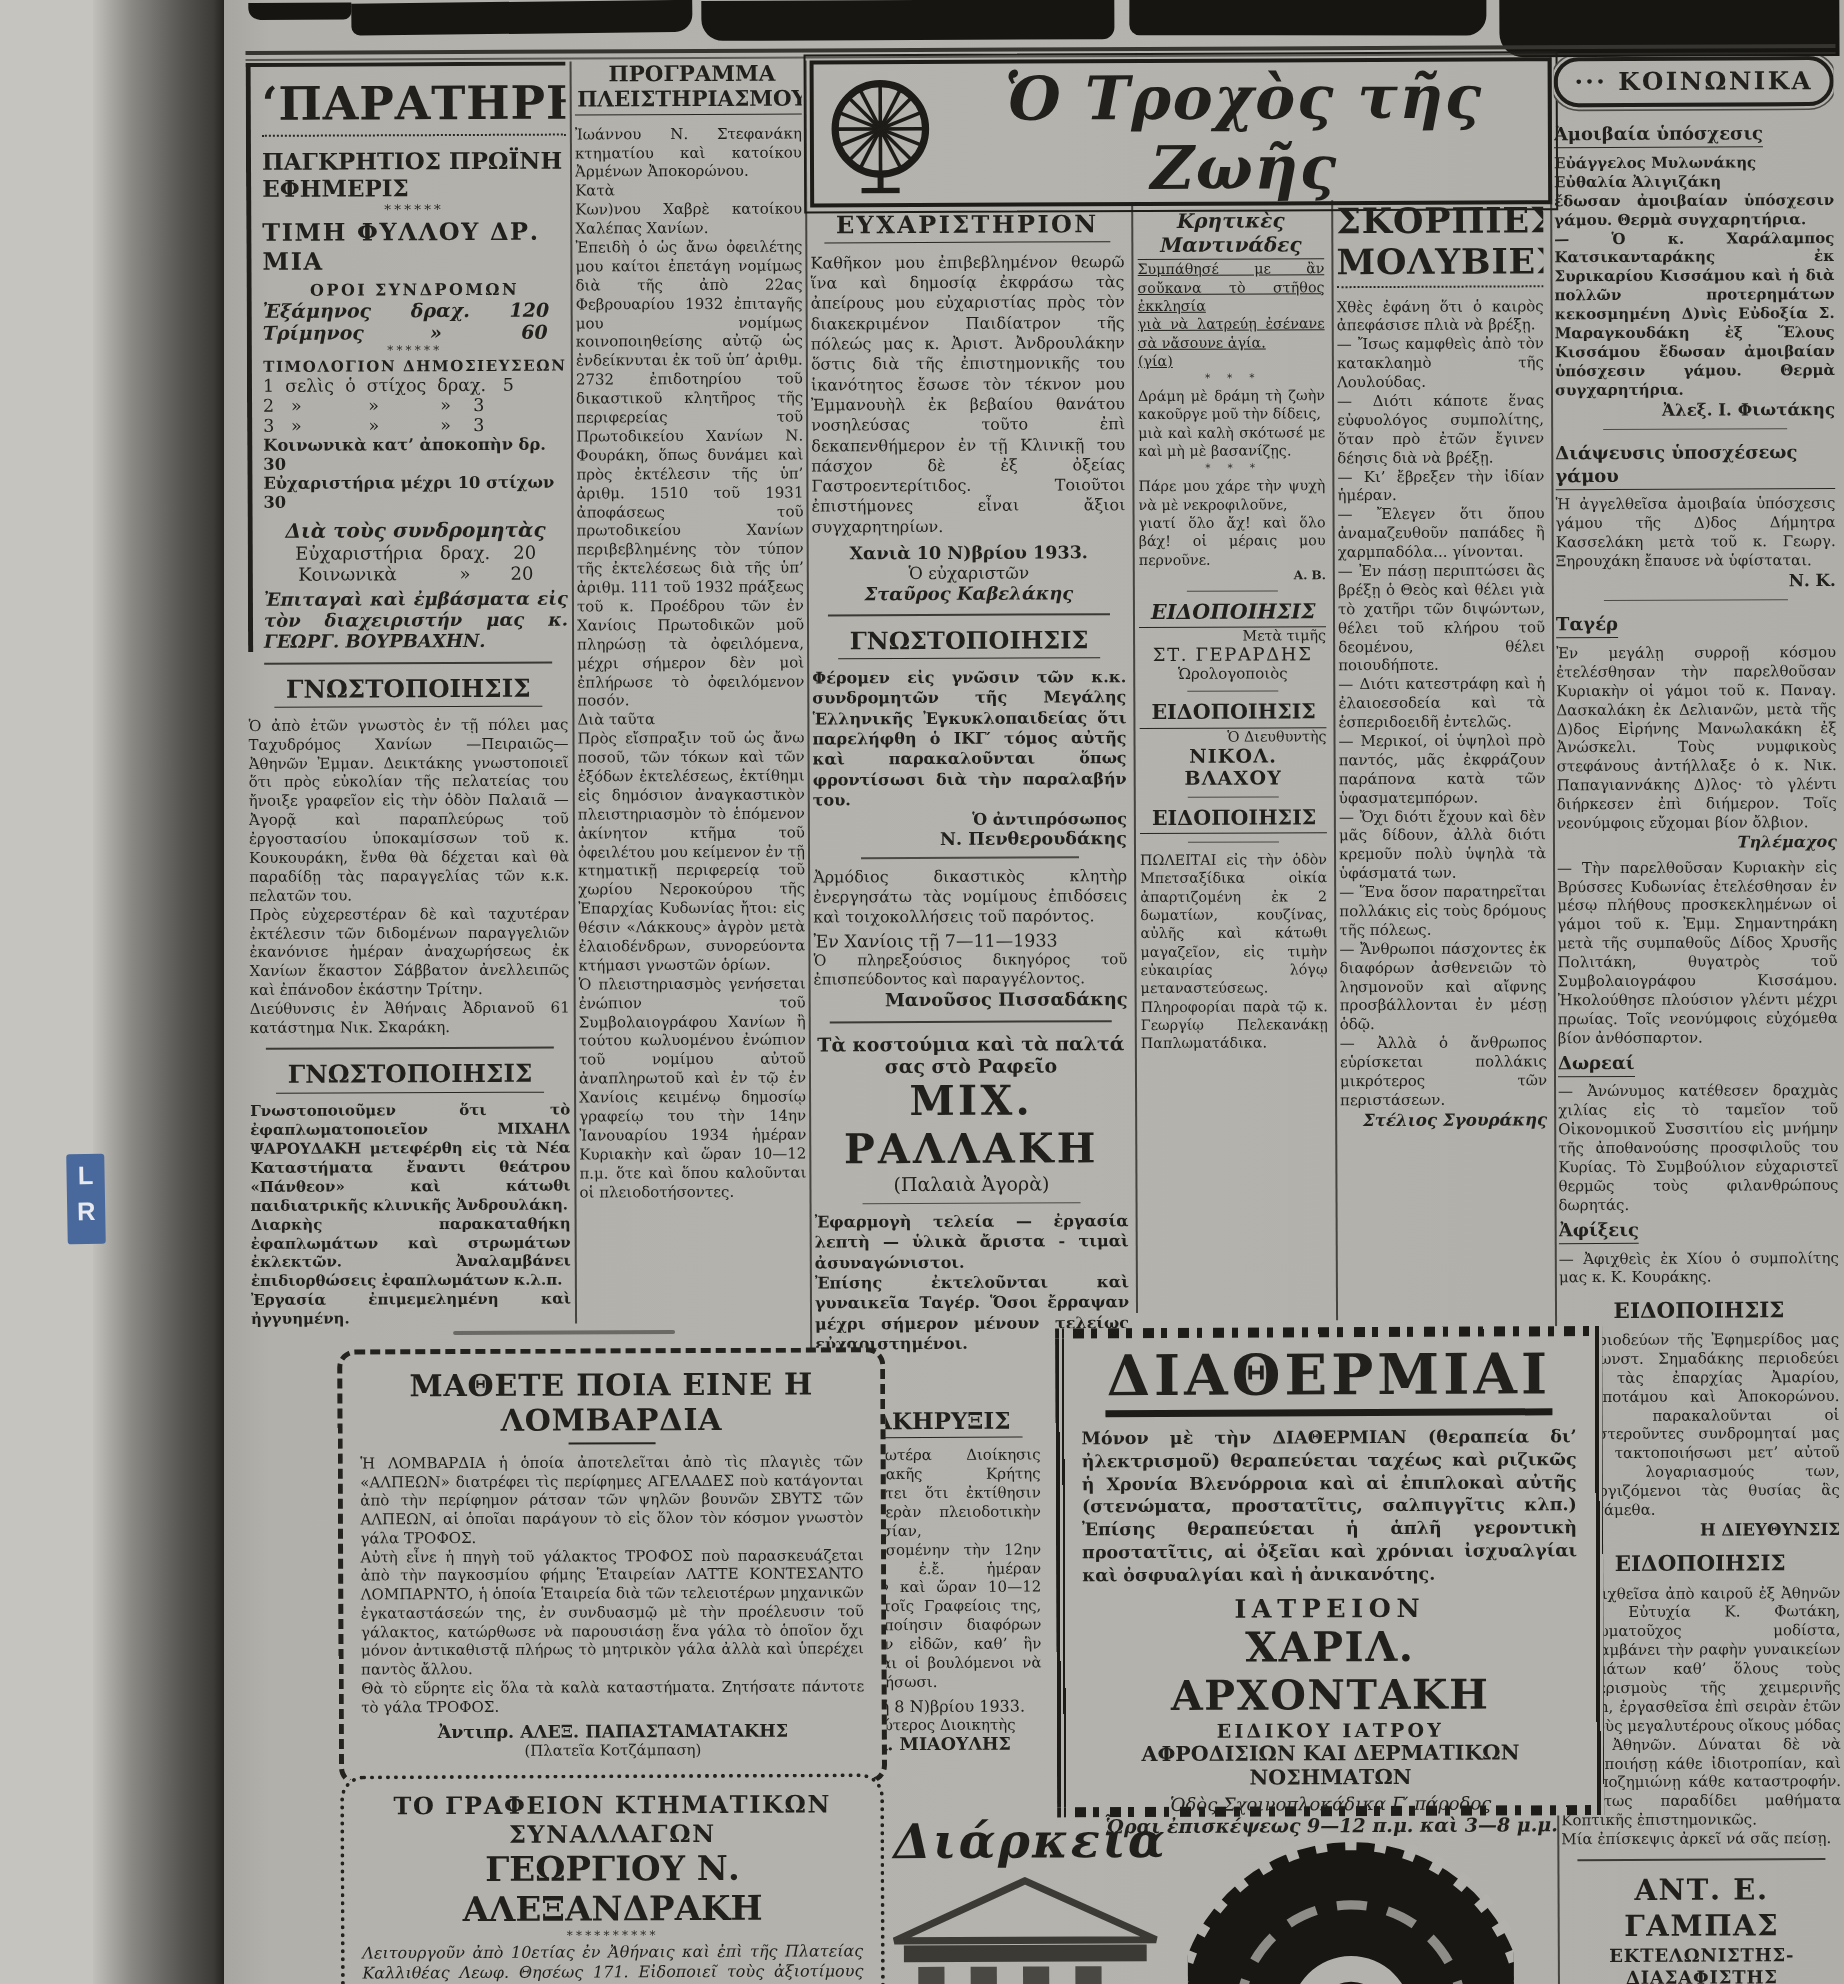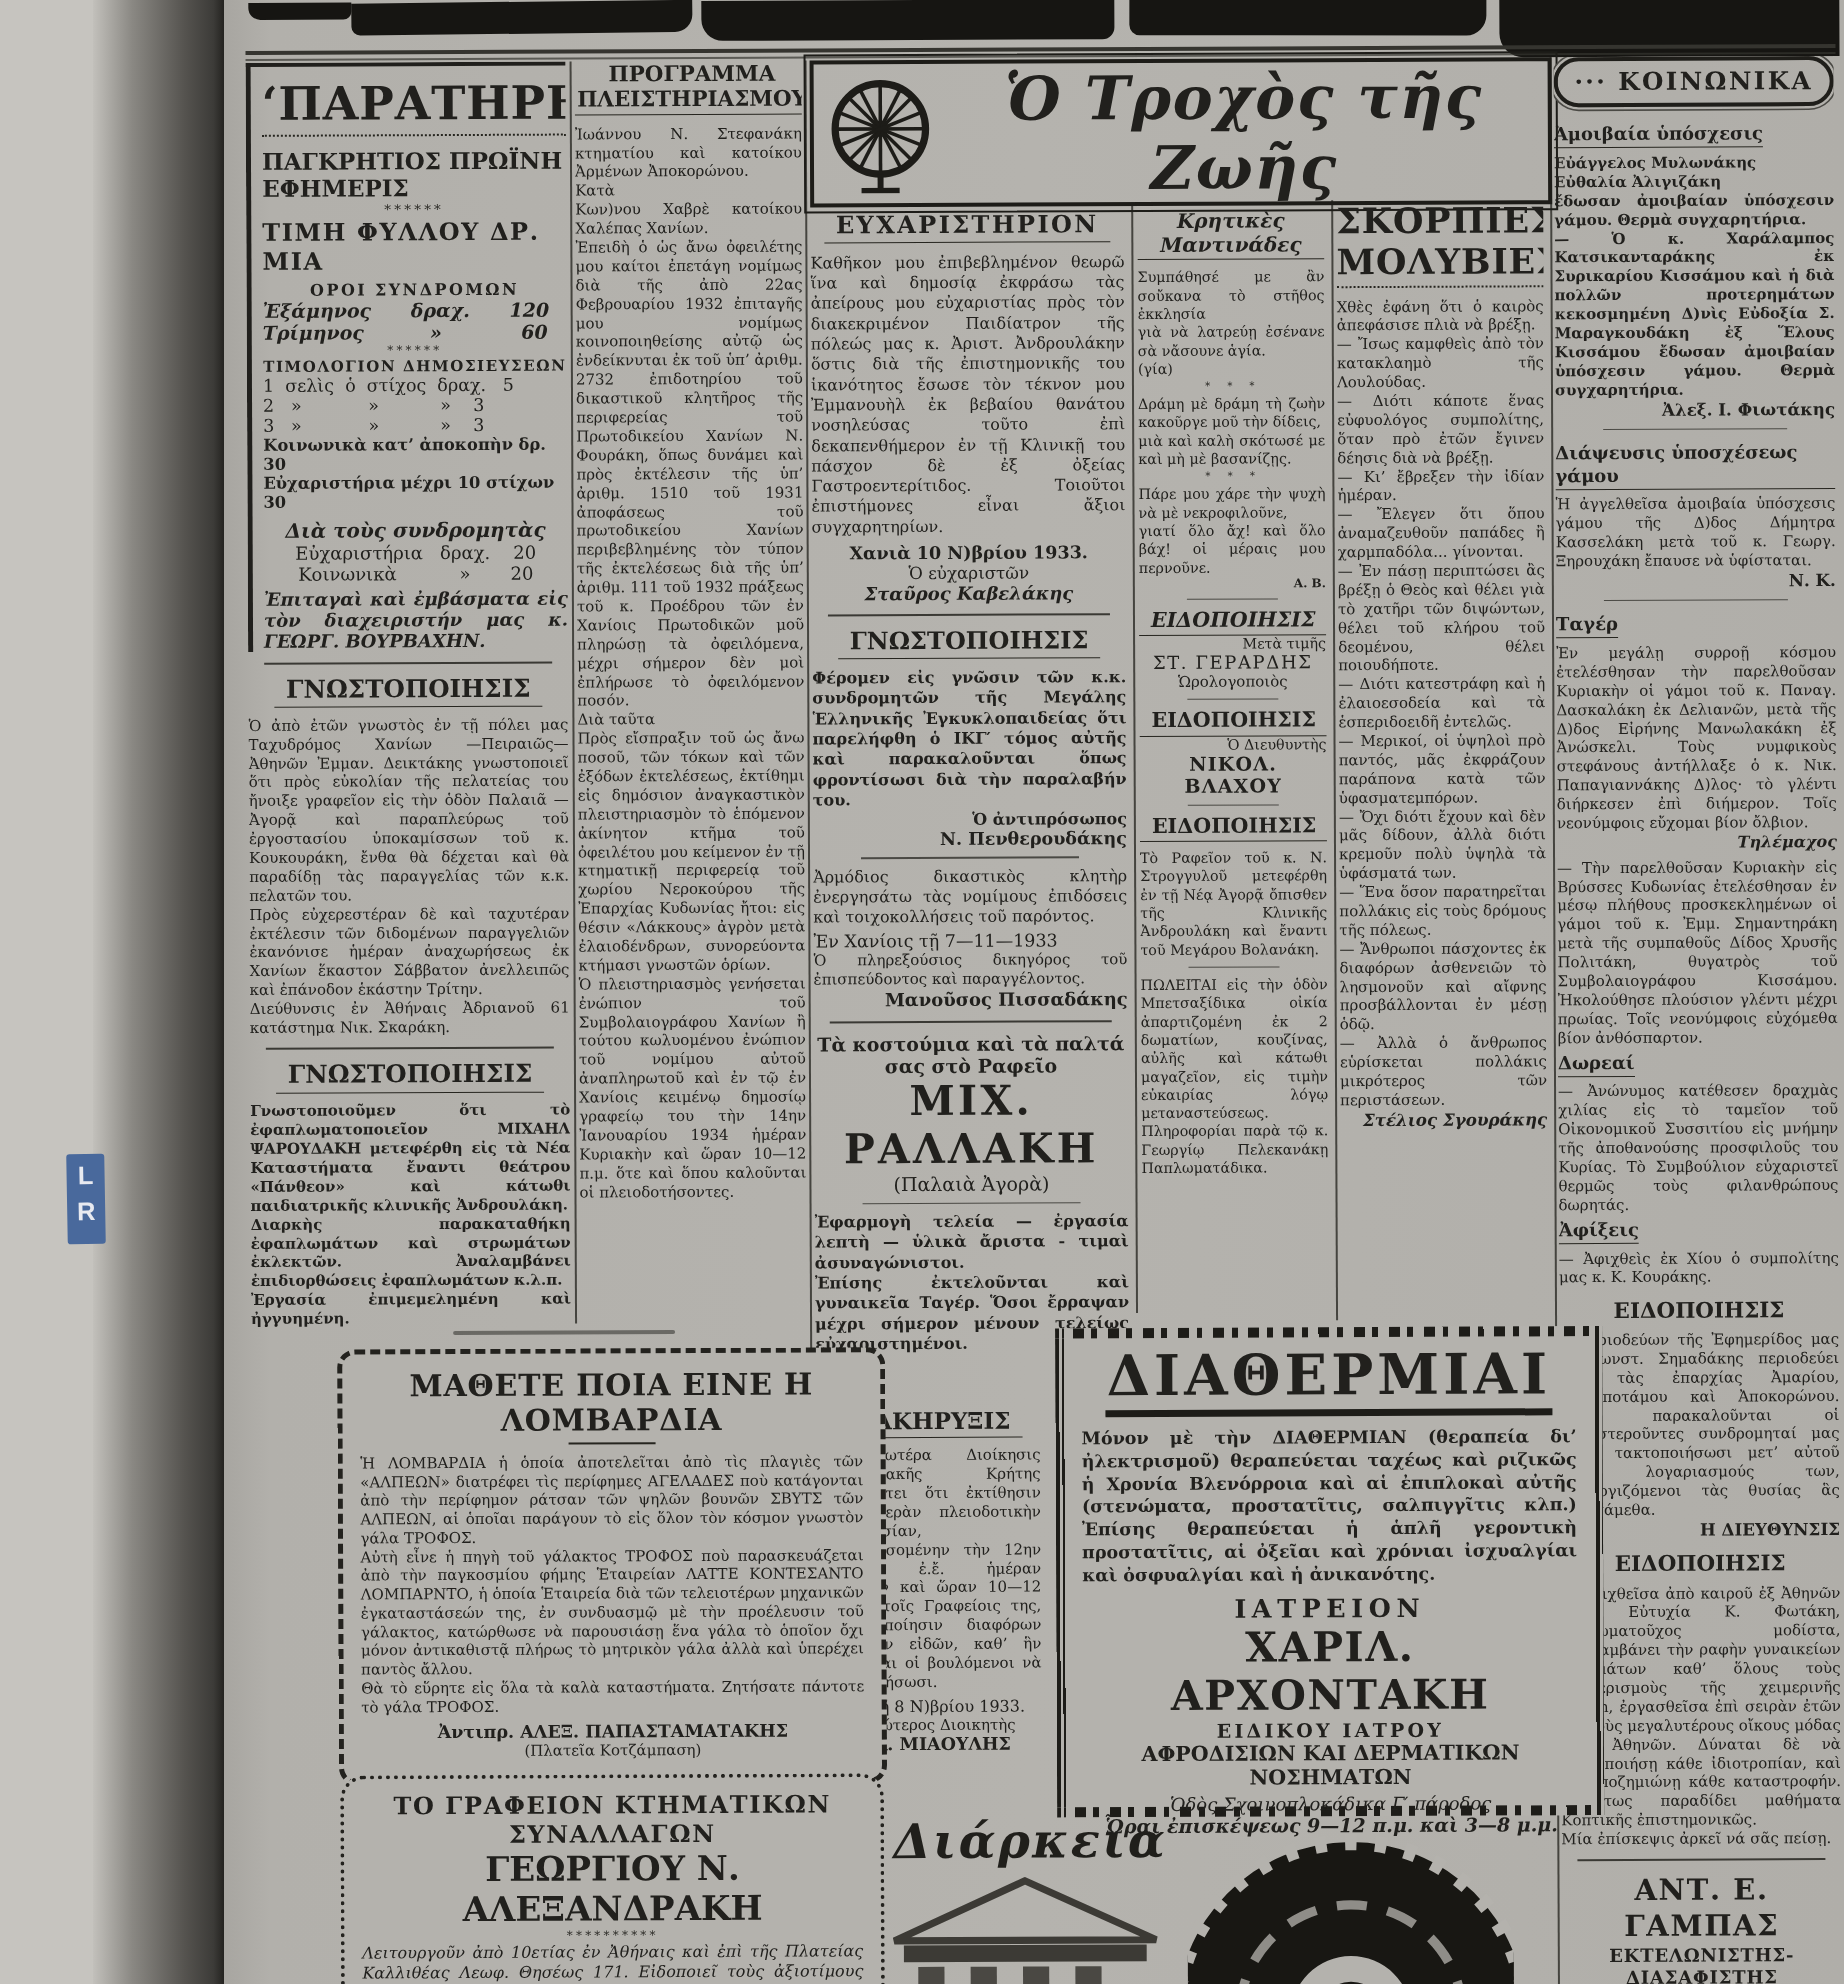--- a/index.html
+++ b/index.html
@@ -178,42 +178,41 @@
     <div id="proc">
       <div class="ctr"><span class="hd" style="font-size:23px;">ΔΙΑΚΗΡΥΞΙΣ</span></div>
       <div class="jt body38" style="margin-top:8px;">Ἡ Ἀνωτέρα Διοίκησις Χωροφυλακῆς Κρήτης διακηρύττει ὅτι ἐκτίθησιν εἰς φανερὰν πλειοδοτικὴν δημοπρασίαν, ἐνεργηθησομένην τὴν 12ην Ν)βρίου ἐ.ἔ. ἡμέραν Κυριακὴν καὶ ὥραν 10—12 π.μ. ἐν τοῖς Γραφείοις της, τὴν ἐκποίησιν διαφόρων ἀχρήστων εἰδῶν, καθ’ ἣν καλοῦνται οἱ βουλόμενοι νὰ πλειοδοτήσωσι.</div>
       <div style="font-size:16px;margin-top:4.8px;">Χανιὰ τῇ 8 Ν)βρίου 1933.</div>
       <div class="ctr" style="font-size:15px;">Ὁ Ἀνώτερος Διοικητὴς</div>
       <div class="ctr" style="font-size:17.5px;font-weight:700;">ΝΙΚ. ΜΙΑΟΥΛΗΣ</div>
     </div>
 
     <div id="c2">
       <div class="ctr"><span class="hd" style="font-size:20px;font-style:italic;padding:0 1.6px 2.4px 1.6px;">Κρητικὲς Μαντινάδες</span></div>
-      <div class="jt body36" style="margin-top:8px;">Συμπάθησέ με ἂν σοὔκανα τὸ στῆθος ἐκκλησία
+      <div class="jt body36" style="text-decoration:underline;">Συμπάθησέ με ἂν σοὔκανα τὸ στῆθος ἐκκλησία
 γιὰ νὰ λατρεύῃ ἐσένανε σὰ νἄσουνε ἁγία.
 (γία)</div>
       <div class="sep" style="font-size:12px;">＊ ＊ ＊</div>
       <div class="jt body36">Δράμη μὲ δράμη τὴ ζωὴν κακοῦργε μοῦ τὴν δίδεις,
 μιὰ καὶ καλὴ σκότωσέ με καὶ μὴ μὲ βασανίζῃς.</div>
       <div class="sep" style="font-size:12px;">＊ ＊ ＊</div>
       <div class="jt body36">Πάρε μου χάρε τὴν ψυχὴ νὰ μὲ νεκροφιλοῦνε,
 γιατί ὅλο ἄχ! καὶ ὅλο βάχ! οἱ μέραις μου περνοῦνε.</div>
       <div class="sig-r" style="font-size:12px;">Α. Β.</div>
       <div class="thin-rule"></div>
       <div class="ctr"><span class="hd" style="font-size:20.6px;font-style:italic;">ΕΙΔΟΠΟΙΗΣΙΣ</span></div>
       <div class="sig-r" style="font-size:14.3px;font-weight:400;">Μετὰ τιμῆς</div>
       <div class="ctr" style="font-size:18px;font-weight:400;letter-spacing:1.6px;">ΣΤ. ΓΕΡΑΡΔΗΣ</div>
       <div class="ctr" style="font-size:15px;">Ὡρολογοποιὸς</div>
       <div class="thin-rule"></div>
       <div class="ctr"><span class="hd" style="font-size:20.6px;">ΕΙΔΟΠΟΙΗΣΙΣ</span></div>
       <div class="sig-r" style="font-size:14.3px;font-weight:400;">Ὁ Διευθυντὴς</div>
       <div class="ctr" style="font-size:19px;font-weight:700;letter-spacing:1.2px;">ΝΙΚΟΛ. ΒΛΑΧΟΥ</div>
       <div class="thin-rule"></div>
       <div class="ctr"><span class="hd" style="font-size:20.6px;">ΕΙΔΟΠΟΙΗΣΙΣ</span></div>
-      <div class="jt body36" style="margin-top:7.1px;">Τὸ Ραφεῖον τοῦ κ. Ν. Στρογγυλοῦ μετεφέρθη ἐν τῇ Νέᾳ Ἀγορᾷ ὄπισθεν τῆς Κλινικῆς Ἀνδρουλάκη καὶ ἔναντι τοῦ Μεγάρου Βολανάκη.</div>
       <div class="thin-rule"></div>
       <div class="jt body36">ΠΩΛΕΙΤΑΙ εἰς τὴν ὁδὸν Μπετσαξίδικα οἰκία ἀπαρτιζομένη ἐκ 2 δωματίων, κουζίνας, αὐλῆς καὶ κάτωθι μαγαζεῖον, εἰς τιμὴν εὐκαιρίας λόγῳ μεταναστεύσεως. Πληροφορίαι παρὰ τῷ κ. Γεωργίῳ Πελεκανάκῃ Παπλωματάδικα.</div>
     </div>
 
     <div id="c3">
       <div style="font-size:35px;font-weight:700;letter-spacing:0.8px;border-bottom:2px dotted #26251f;padding-bottom:4px;">ΣΚΟΡΠΙΕΣ ΜΟΛΥΒΙΕΣ</div>
       <div class="jt body38" style="margin-top:9.5px;">Χθὲς ἐφάνη ὅτι ὁ καιρὸς ἀπεφάσισε πλιὰ νὰ βρέξῃ.</div>
       <div class="jt body38">— Ἴσως καμφθεὶς ἀπὸ τὸν κατακλαημὸ τῆς Λουλούδας.</div>
       <div class="jt body38">— Διότι κάποτε ἕνας εὐφυολόγος συμπολίτης, ὅταν πρὸ ἐτῶν ἔγινεν δέησις διὰ νὰ βρέξῃ.</div>
       <div class="jt body38">— Κι’ ἔβρεξεν τὴν ἰδίαν ἡμέραν.</div>

